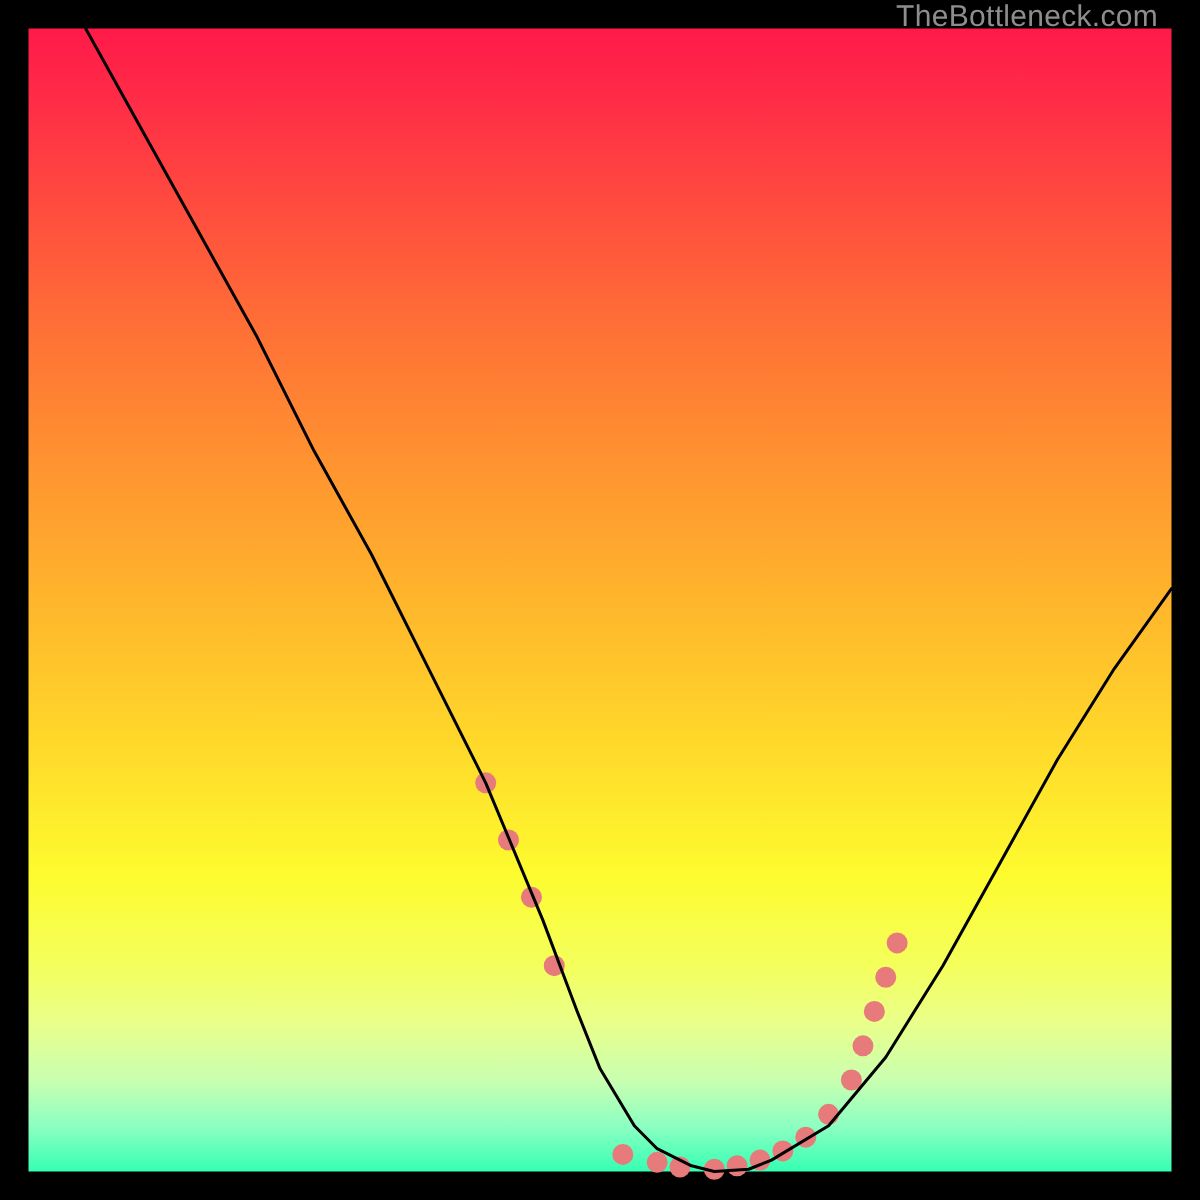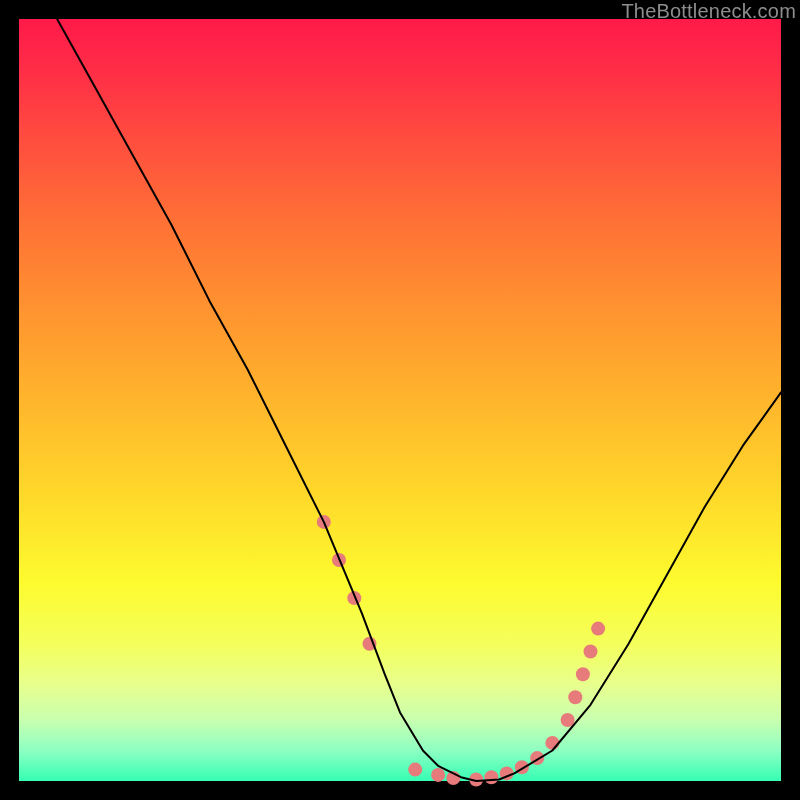--- a/index.html
+++ b/index.html
@@ -39,21 +39,21 @@
       #f4ff5c 82%,
       #e9ff8a 87%,
       #c9ffb0 92%,
       #8dffc2 96%,
       #35ffb3 100%
     );
   }
   .watermark {
     position: absolute;
     top: 0px;
-    right: 4px;
+    right: 28px;
     color: #8d8d8d;
     font-size: 20px;
     font-weight: 500;
     letter-spacing: 0.2px;
     user-select: none;
   }
   svg.curve {
     position: absolute;
     left: 0;
     top: 0;

